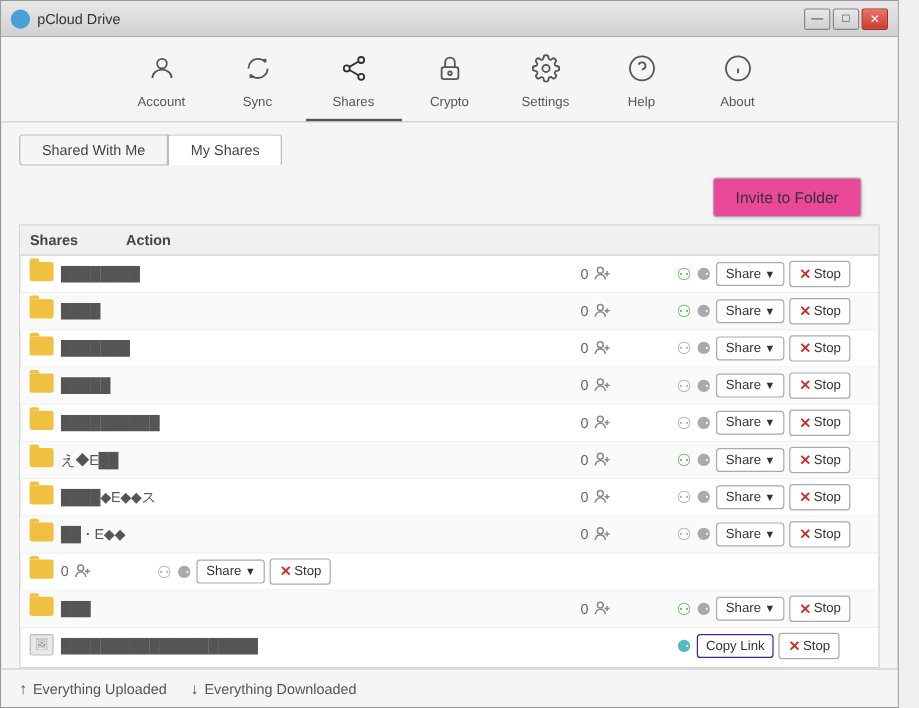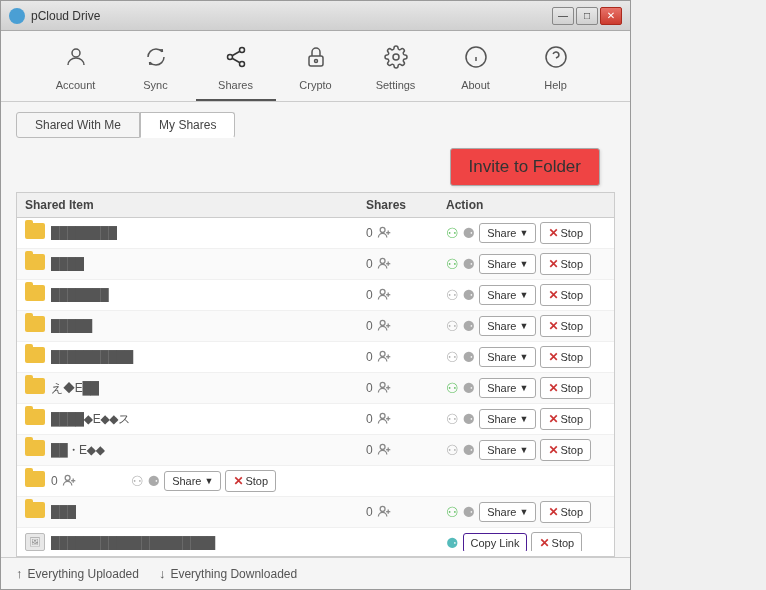--- a/index.html
+++ b/index.html
@@ -5,21 +5,21 @@
     * { box-sizing: border-box; margin: 0; padding: 0; }
     body {
       font-family: 'Segoe UI', Arial, sans-serif;
       font-size: 13px;
       background: #f0f0f0;
       width: 766px;
       height: 590px;
       overflow: hidden;
     }
     .window {
-      width: 631px;
+      width: 749px;
       height: 590px;
       background: #f5f5f5;
       border: 1px solid #999;
       display: flex;
       flex-direction: column;
     }
     .title-bar {
       background: linear-gradient(to bottom, #e8e8e8, #d0d0d0);
       height: 30px;
       display: flex;
@@ -126,25 +126,25 @@
     .tab-btn:last-child {
       border-radius: 0 3px 3px 0;
     }
     .action-bar {
       display: flex;
       justify-content: flex-end;
       padding: 10px 30px 6px;
     }
     .invite-btn {
       padding: 8px 18px;
-      background: #ef4444;
+      background: #ec4899;
       border: 1px solid #aaa;
       border-radius: 3px;
       cursor: pointer;
-      font-size: 17px;
+      font-size: 13px;
       color: #333;
       box-shadow: 1px 1px 3px rgba(0,0,0,0.1);
     }
     .table-container {
       flex: 1;
       overflow: hidden;
       margin: 0 15px;
       border: 1px solid #ccc;
       background: white;
       position: relative;
@@ -378,52 +378,51 @@
           <circle cx="12" cy="12" r="3"></circle>
           <path d="M19.4 15a1.65 1.65 0 0 0 .33 1.82l.06.06a2 2 0 0 1-2.83 2.83l-.06-.06a1.65 1.65 0 0 0-1.82-.33 1.65 1.65 0 0 0-1 1.51V21a2 2 0 0 1-4 0v-.09A1.65 1.65 0 0 0 9 19.4a1.65 1.65 0 0 0-1.82.33l-.06.06a2 2 0 0 1-2.83-2.83l.06-.06A1.65 1.65 0 0 0 4.68 15a1.65 1.65 0 0 0-1.51-1H3a2 2 0 0 1 0-4h.09A1.65 1.65 0 0 0 4.6 9a1.65 1.65 0 0 0-.33-1.82l-.06-.06a2 2 0 0 1 2.83-2.83l.06.06A1.65 1.65 0 0 0 9 4.68a1.65 1.65 0 0 0 1-1.51V3a2 2 0 0 1 4 0v.09a1.65 1.65 0 0 0 1 1.51 1.65 1.65 0 0 0 1.82-.33l.06-.06a2 2 0 0 1 2.83 2.83l-.06.06A1.65 1.65 0 0 0 19.4 9a1.65 1.65 0 0 0 1.51 1H21a2 2 0 0 1 0 4h-.09a1.65 1.65 0 0 0-1.51 1z"></path>
         </svg>
       </span>
       <span class="nav-label">Settings</span>
     </div>
     <div class="nav-item">
       <span class="nav-icon">
         <svg width="24" height="24" viewBox="0 0 24 24" fill="none" stroke="#555" stroke-width="1.5">
           <circle cx="12" cy="12" r="10"></circle>
+          <path d="M9.09 9a3 3 0 0 1 5.83 1c0 2-3 3-3 3"></path>
+          <line x1="12" y1="17" x2="12.01" y2="17" stroke-width="2.5"></line>
+        </svg>
+      </span>
+      <span class="nav-label">Help</span>
+    </div>
+    <div class="nav-item">
+      <span class="nav-icon">
+        <svg width="24" height="24" viewBox="0 0 24 24" fill="none" stroke="#555" stroke-width="1.5">
+          <circle cx="12" cy="12" r="10"></circle>
           <line x1="12" y1="8" x2="12" y2="8" stroke-width="2.5"></line>
           <line x1="12" y1="12" x2="12" y2="16"></line>
         </svg>
       </span>
       <span class="nav-label">About</span>
     </div>
-    <div class="nav-item">
-      <span class="nav-icon">
-        <svg width="24" height="24" viewBox="0 0 24 24" fill="none" stroke="#555" stroke-width="1.5">
-          <circle cx="12" cy="12" r="10"></circle>
-          <path d="M9.09 9a3 3 0 0 1 5.83 1c0 2-3 3-3 3"></path>
-          <line x1="12" y1="17" x2="12.01" y2="17" stroke-width="2.5"></line>
-        </svg>
-      </span>
-      <span class="nav-label">Help</span>
-    </div>
   </div>
 
   <div class="content-area">
 
     <div class="tabs-row">
       <button class="tab-btn">Shared With Me</button>
       <button class="tab-btn active">My Shares</button>
     </div>
 
     <div class="action-bar">
       <button class="invite-btn">Invite to Folder</button>
     </div>
 
     <div class="table-container">
       <div class="table-header">
-        <span class="col-item">Shared Item</span>
         <span class="col-shares">Shares</span>
         <span class="col-action">Action</span>
       </div>
       <div class="table-body">
 
         <div class="table-row">
           <div class="row-icon">
               <div class="folder-icon"></div>
             </div>
           <span class="row-name">████████</span>

